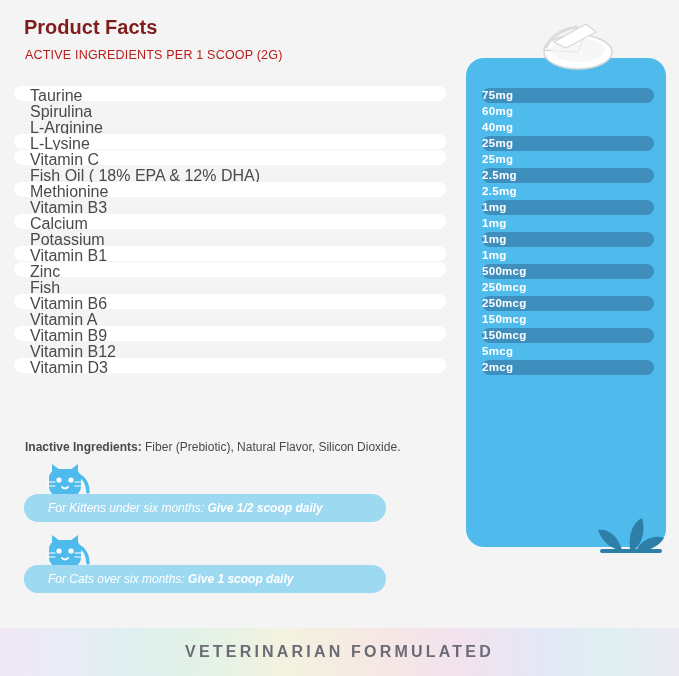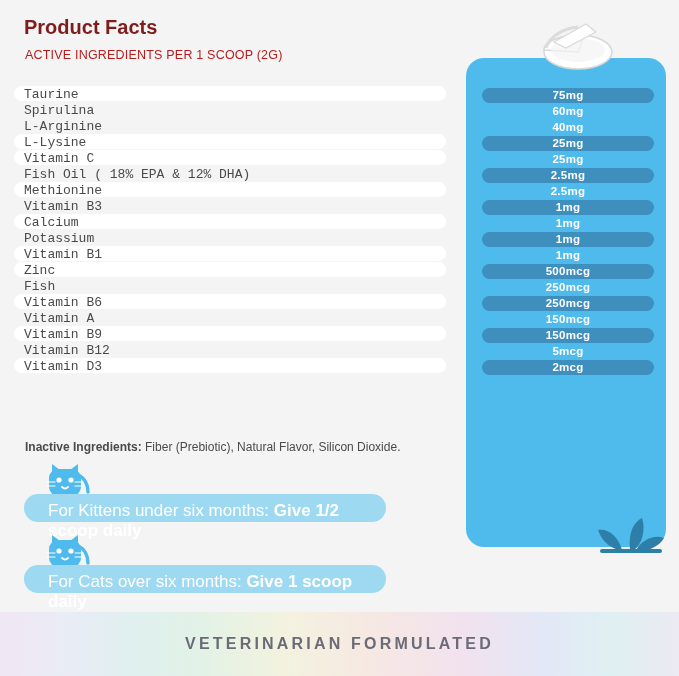--- a/index.html
+++ b/index.html
@@ -57,26 +57,25 @@
     right: 0;
     height: 15px;
     border-radius: 8px;
     background: #ffffff;
   }
   .ing-pill.plain {
     background: transparent;
   }
   .ing-name {
     position: absolute;
-    left: 10px;
+    left: 16px;
     top: 1px;
-    font-size: 13px;
+    font-size: 16px;
     color: #4a4a4a;
     white-space: nowrap;
-    font-family: Liberation Mono, monospace;
   }
   
   .blue-card {
     position: absolute;
     left: 466px;
     top: 58px;
     width: 200px;
     height: 489px;
     background: #4fbbec;
     border-radius: 18px;
@@ -101,21 +100,20 @@
     background: #3f8fbe;
   }
   .dose-pill.plain {
     background: transparent;
   }
   .dose-text {
     position: absolute;
     left: 0;
     right: 0;
     top: 1px;
-    text-align: center;
     font-size: 11.5px;
     font-weight: bold;
     color: #ffffff;
     letter-spacing: 0.3px;
   }
   
   .scoop {
     position: absolute;
     left: 516px;
     top: 6px;
@@ -149,42 +147,43 @@
     height: 28px;
     border-radius: 14px;
     background: #9ed9f2;
   }
   .dosage.kitten { top: 494px; }
   .dosage.cat { top: 565px; }
   .dosage-text {
     position: absolute;
     left: 24px;
     top: 7px;
-    font-size: 17px;
+    font-size: 12px;
     color: #ffffff;
+    font-style: italic;
   }
   .dosage-text .bold {
     font-weight: bold;
     color: #ffffff;
   }
   .cat-icon {
     position: absolute;
     width: 52px;
     height: 42px;
     left: 44px;
   }
   .cat-icon.kitten { top: 462px; }
   .cat-icon.cat { top: 533px; }
   
   .footer {
     position: absolute;
     left: 0;
     bottom: 0;
     width: 679px;
-    height: 64px;
+    height: 48px;
     background: linear-gradient(90deg,
         #f0e7f4 0%, #e9ecf6 10%, #dff0ef 20%, #e3f2e6 30%,
         #f3f2df 42%, #f6e8e3 55%, #f2e2ee 68%, #e3e8f6 80%,
         #dff0f2 90%, #eceaf2 100%);
     display: flex;
     align-items: center;
     justify-content: center;
   }
   .footer-text {
     font-size: 16px;

